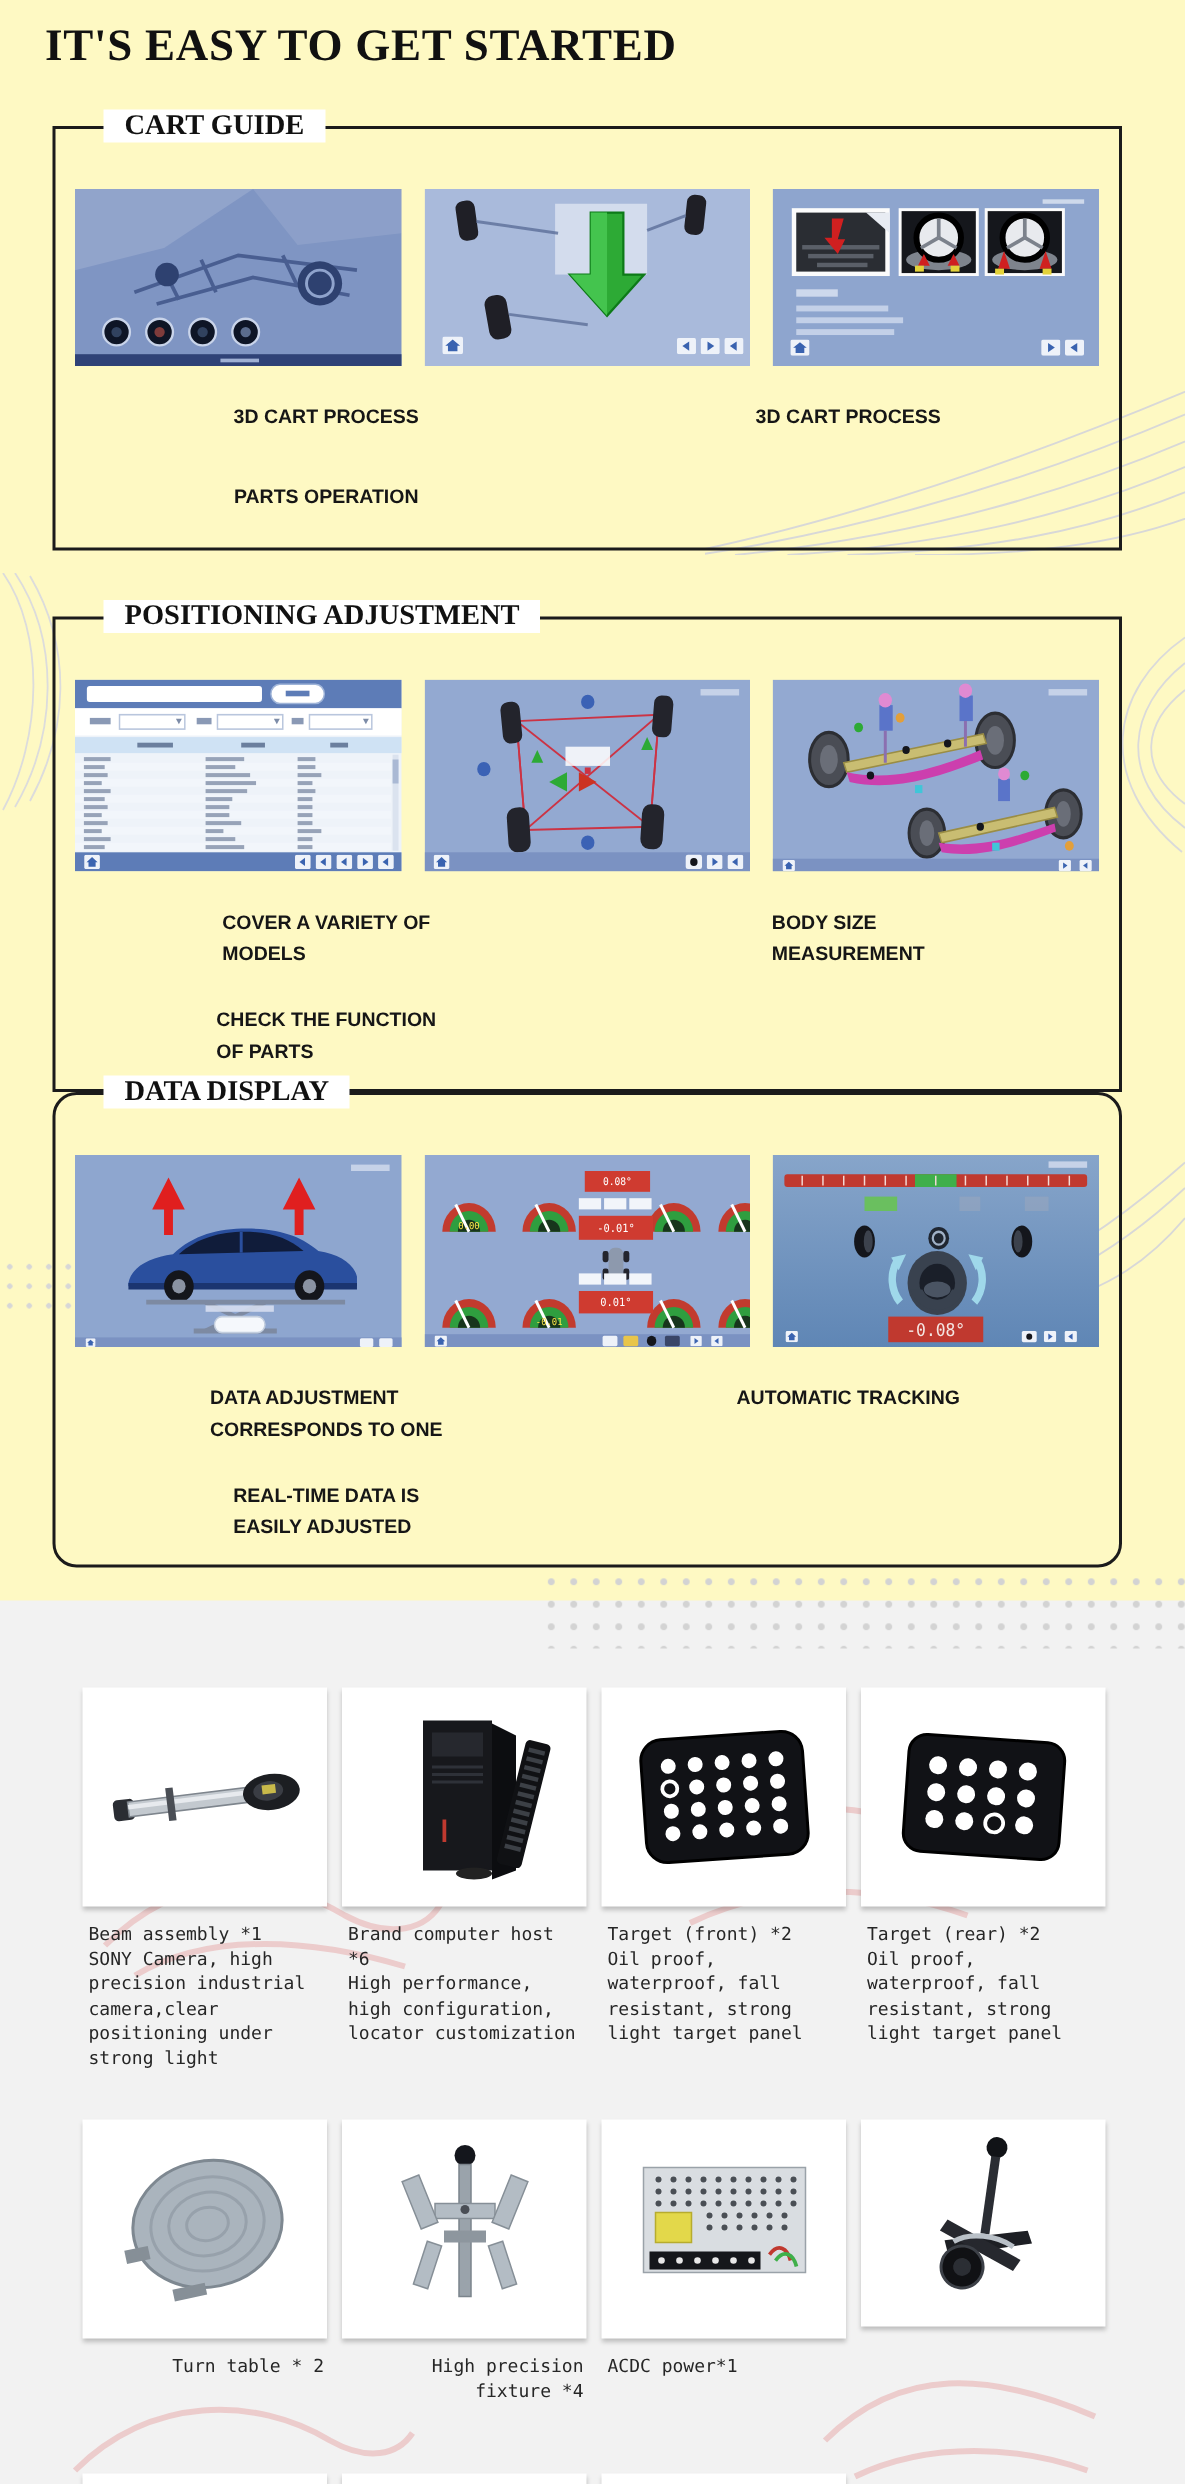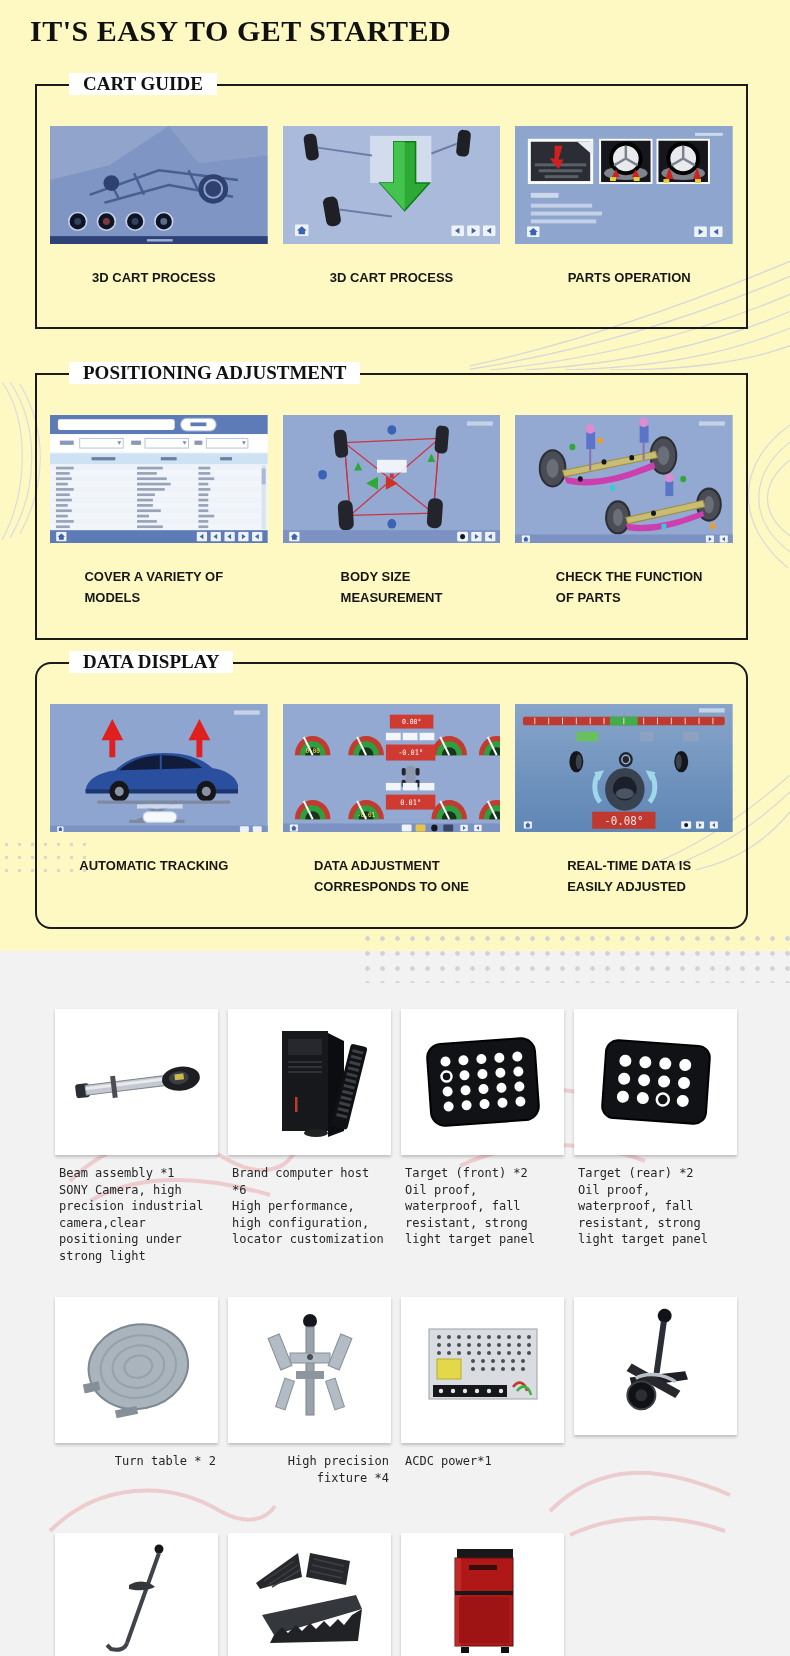--- a/index.html
+++ b/index.html
@@ -3,31 +3,31 @@
 <meta charset="utf-8">
 <style>
   html,body{margin:0;padding:0;background:#fff;}
   .page{position:relative;width:790px;height:1656px;background:#fef9c3;overflow:hidden;
         font-family:"Liberation Sans",sans-serif;color:#1a1a1a;}
   
   .title{margin:14px 0 0 30px;font-family:"Liberation Serif",serif;font-weight:bold;
          font-size:30px;letter-spacing:.5px;color:#111;}
   
   .panel{position:relative;border:2px solid #1b1b1b;margin:0 42px 0 35px;
-         padding:40px 13px 19px;background:transparent;z-index:2;}
+         padding:40px 13px 4px;background:transparent;z-index:2;}
   .panel .legend{position:absolute;top:-13px;left:32px;background:#fff;padding:0 14px;
          font-family:"Liberation Serif",serif;font-size:19px;font-weight:600;color:#111;}
   .sec1{margin-top:36px;}
   .sec2{margin-top:44px;}
-  .sec3{margin-top:22px;border-radius:16px;}
+  .sec3{border-radius:16px;}
   .shots{display:grid;grid-template-columns:1fr 1fr 1fr;gap:15px;}
   .shot{height:118px;overflow:hidden;}
   .sec2 .shot,.sec3 .shot{height:128px;text-align:right;}
   .shot svg{display:block;width:100%;height:100%;}
-  .caps{display:grid;grid-template-columns:1fr 1fr 1fr;gap:30px;margin-top:24px;}
+  .caps{display:grid;grid-template-columns:1fr 1fr;gap:13px;margin-top:24px;}
   .cap{text-align:center;min-height:40px;}
   .sec2 .cap,.sec3 .cap{min-height:52px;}
   .cap span{display:inline-block;text-align:left;white-space:pre-line;
             font-weight:bold;font-size:13px;line-height:1.6;color:#161616;}
   
   .swirl{position:absolute;z-index:1;pointer-events:none;}
   .dots{position:absolute;z-index:1;pointer-events:none;
         background:radial-gradient(#d7d7d7 1.6px,transparent 2px);background-size:13px 13px;}
   
   .parts{position:relative;margin-top:22px;background:#f2f2f2;min-height:782px;
@@ -645,23 +645,23 @@
                 <use href="#navbtn" width="10" height="7"></use>
               </g>
             <g transform="translate(196,110)">
                 <use href="#navbtn" width="10" height="7"></use>
               </g>
           </g>
         </svg>
       </div>
     </div>
     <div class="caps">
-      <div class="cap"><span>AUTOMATIC TRACKING</span></div>
       <div class="cap"><span>DATA ADJUSTMENT
 CORRESPONDS TO ONE</span></div>
+      <div class="cap"><span>AUTOMATIC TRACKING</span></div>
       <div class="cap"><span>REAL-TIME DATA IS
 EASILY ADJUSTED</span></div>
     </div>
   </section>
 
   <div class="parts">
     <svg class="wm" style="left:60px;top:140px;width:240px;height:120px" viewBox="0 0 240 120">
       <g fill="none" stroke="#e59f9f" stroke-width="4">
         <path d="M10,90 C60,40 120,40 170,70 C200,86 225,80 235,60"></path>
         <path d="M30,110 C80,80 150,86 210,104"></path>

